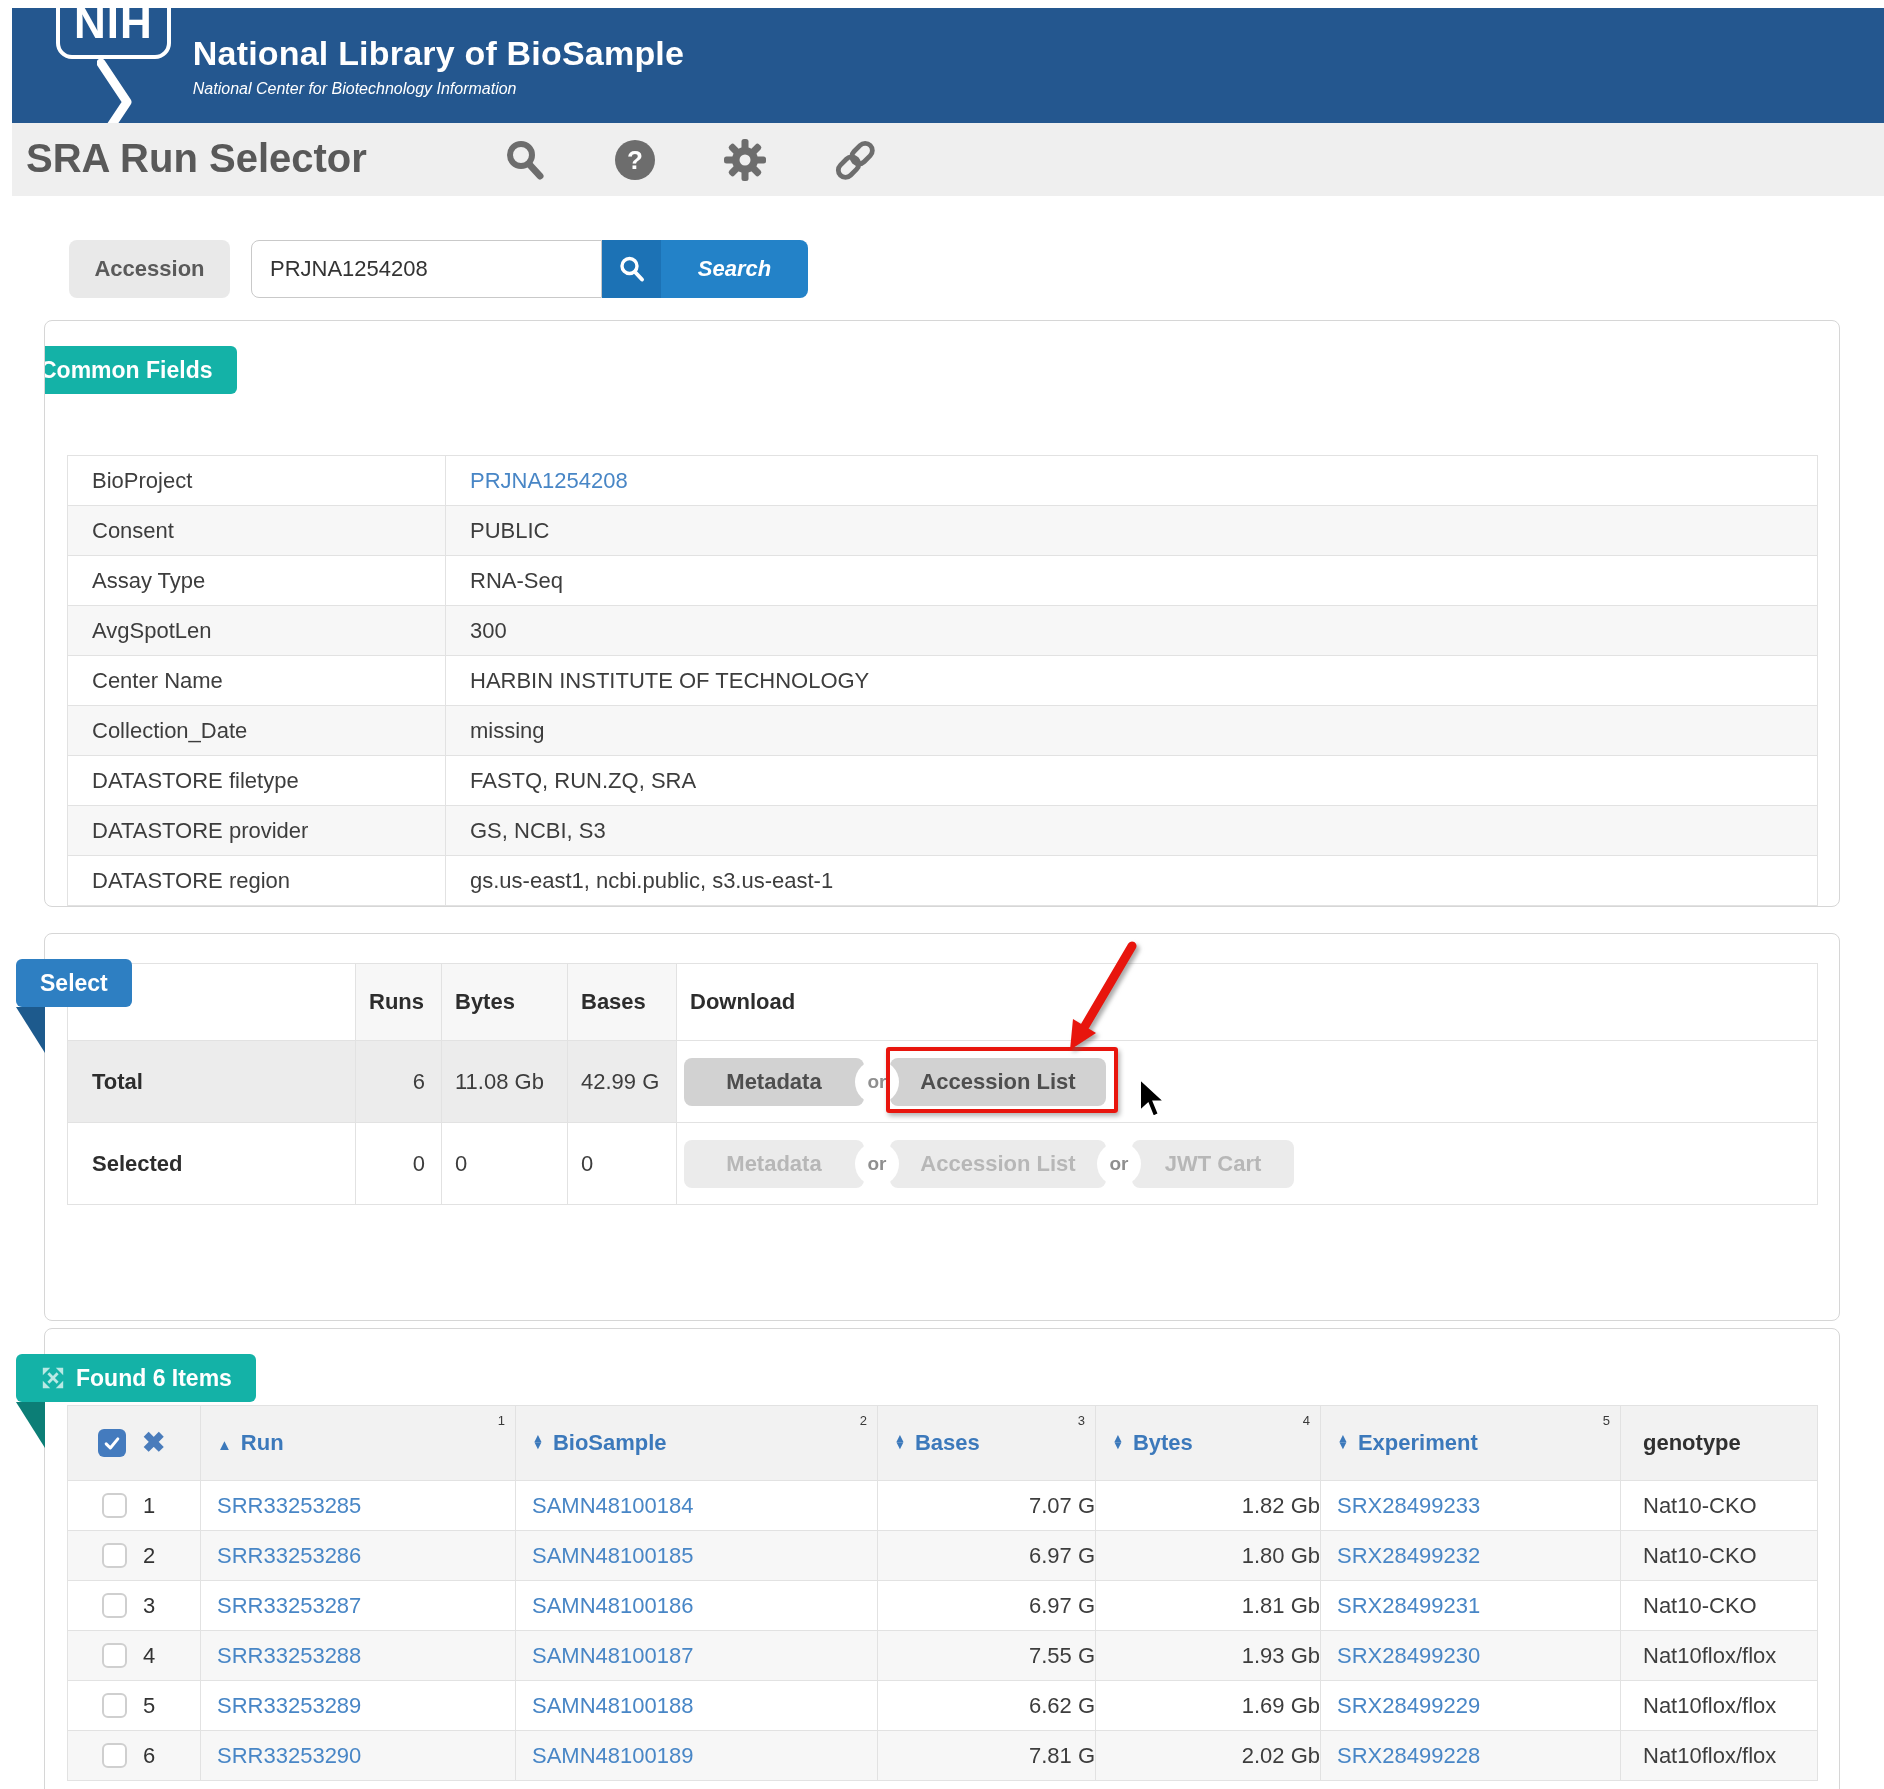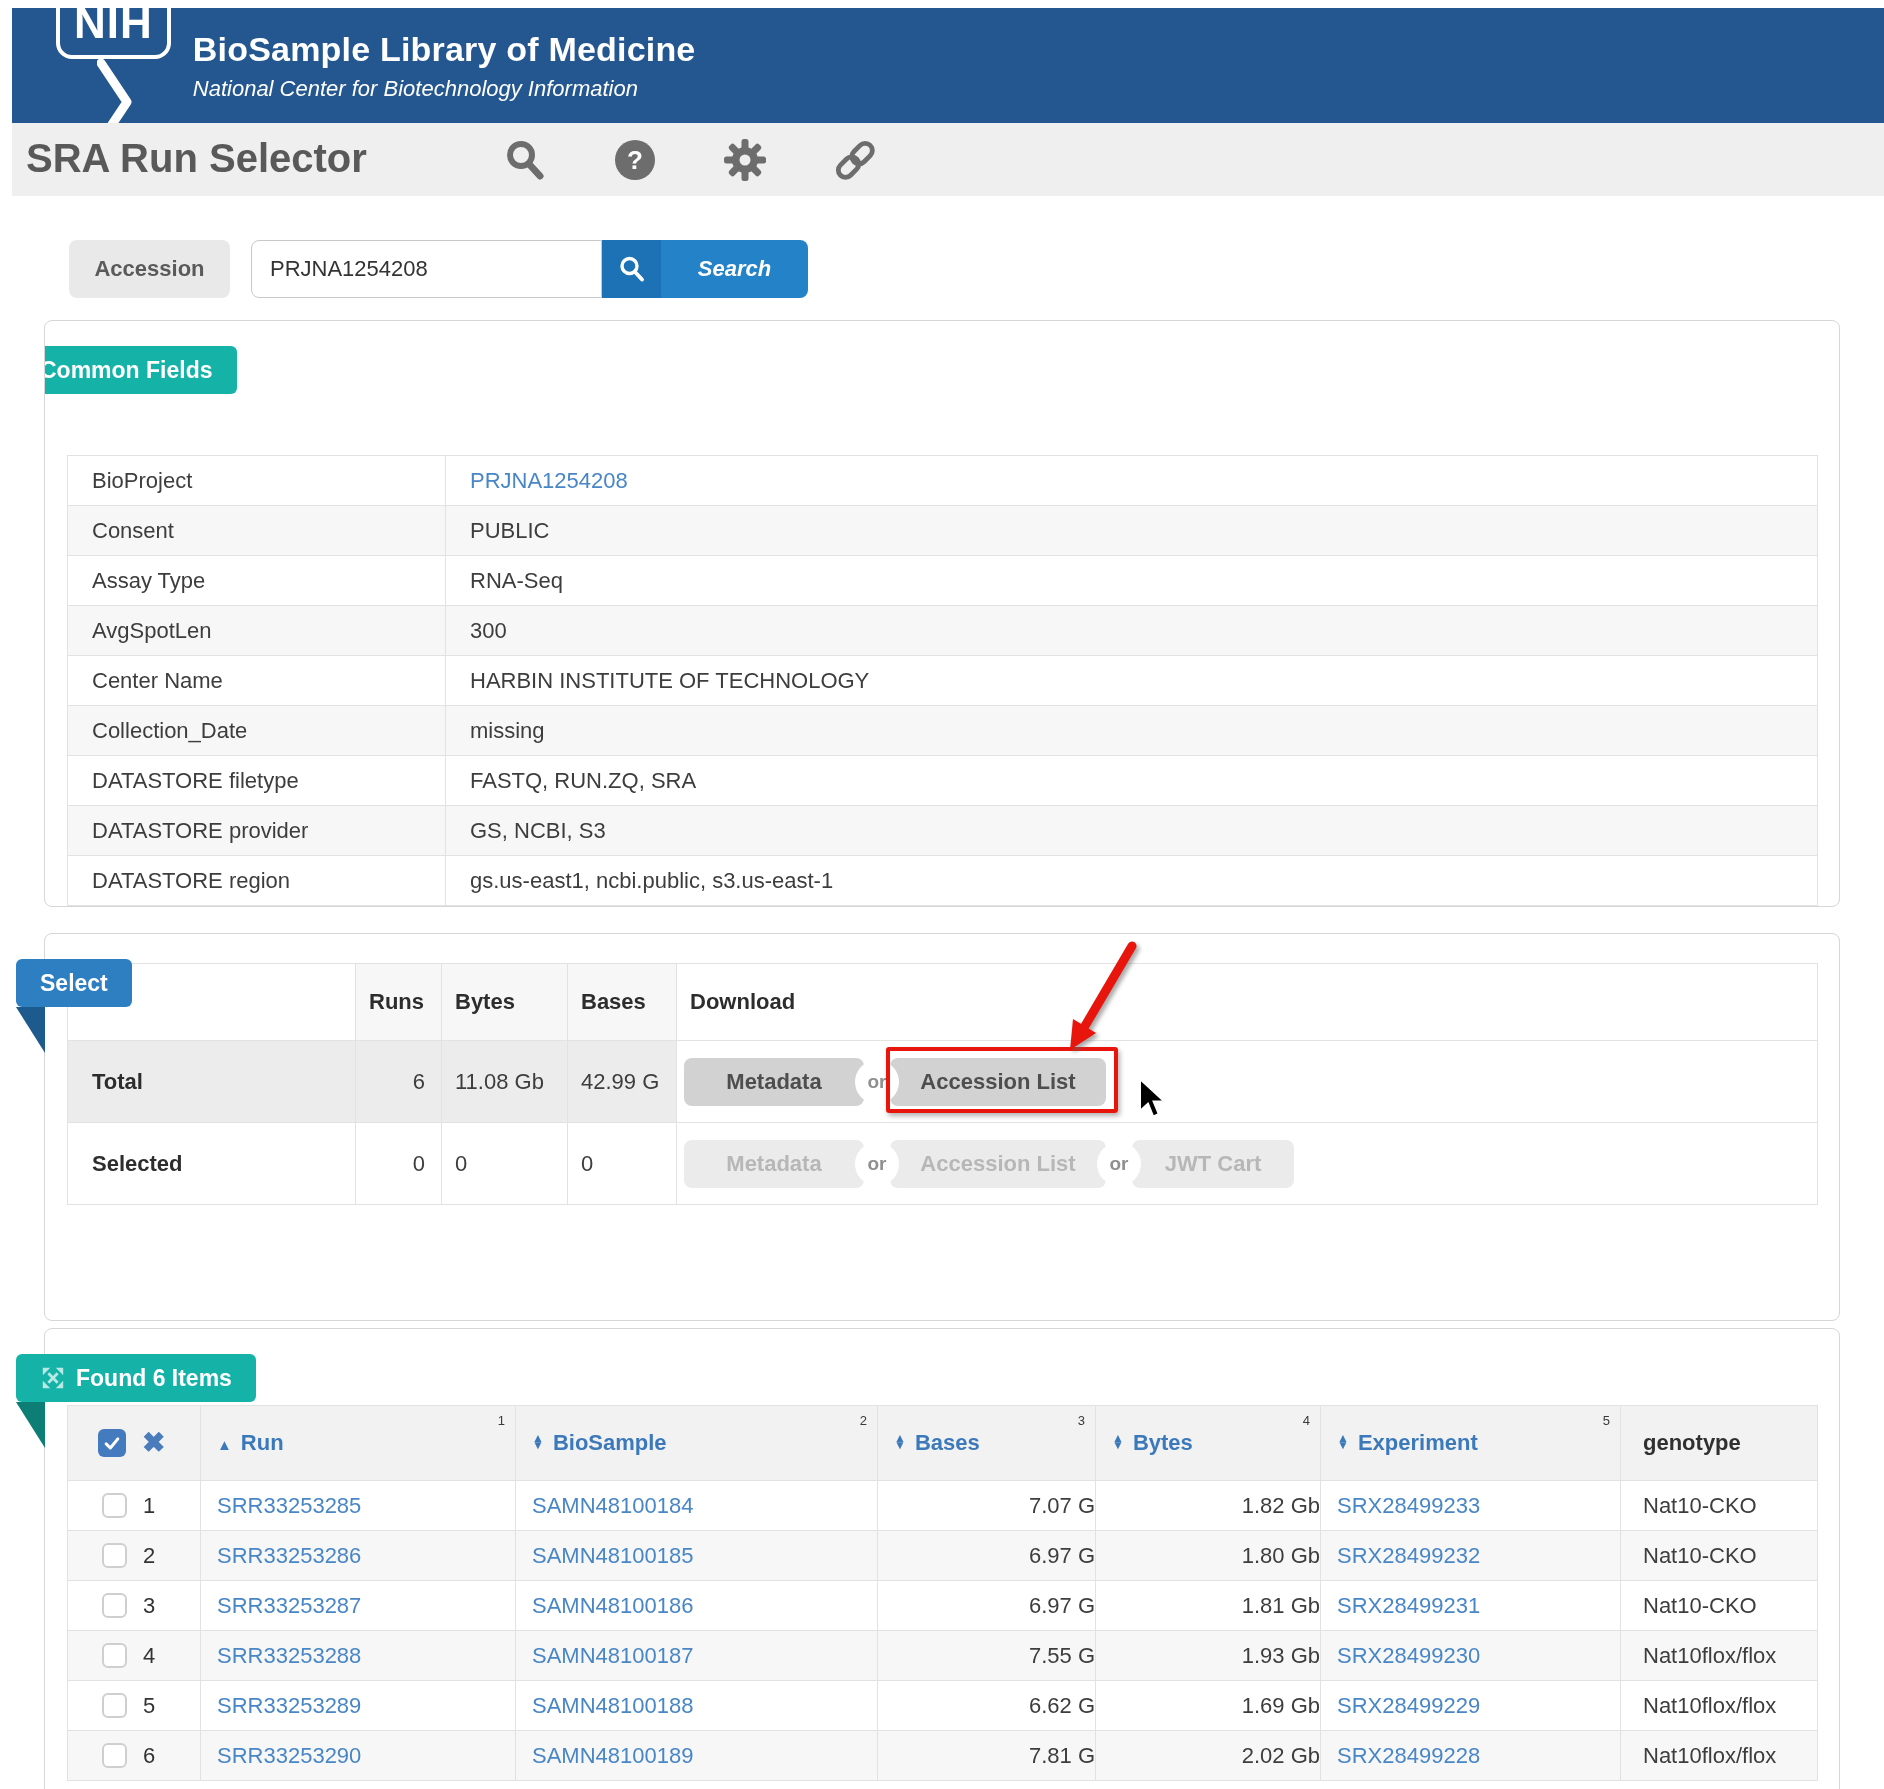--- a/index.html
+++ b/index.html
@@ -6,21 +6,21 @@
   body { background:#fff; font-family:"Liberation Sans", sans-serif; }
   #page { position:relative; width:1884px; height:1789px; background:#fff; overflow:hidden; }
 
   
   .banner { position:absolute; left:12px; top:8px; width:1872px; height:115px; background:#24578f; display:flex; align-items:center; }
   .logo-wrap { display:flex; align-items:center; margin-left:44px;flex-direction:column; }
   .logo-box { border:4px solid #fff; border-radius:16px; color:#fff; font-weight:bold; font-size:44px; padding:10px 14px; letter-spacing:1px; line-height:1; }
   .logo-chev { margin-left:4px; }
   .banner-text { margin-left:22px; color:#fff; }
   .banner-title { font-size:34px; font-weight:bold; letter-spacing:.2px; }
-  .banner-sub { font-size:22px; font-style:italic; margin-top:7px; }
+  .banner-sub { font-size:16px; font-style:italic; margin-top:7px; }
 
   
   .strip { position:absolute; left:12px; top:123px; width:1872px; height:73px; background:#efefef; }
   .strip-title { position:absolute; left:14px; top:13px; font-size:40px; font-weight:bold; color:#595959; }
   .strip-icon { position:absolute; top:14px; width:46px; height:46px; display:flex; align-items:center; justify-content:center; cursor:pointer; }
   .help-circle { width:40px; height:40px; border-radius:50%; background:#6d6d6d; color:#fff; font-size:26px; font-weight:bold; display:flex; align-items:center; justify-content:center; }
 
   
   .acc-pill { position:absolute; left:69px; top:240px; width:161px; height:58px; background:#e9e9e9; border-radius:8px; color:#5a5a5a; font-size:22px; font-weight:bold; display:flex; align-items:center; justify-content:center; }
   .search-input { position:absolute; left:251px; top:240px; width:351px; height:58px; border:1px solid #c9c9c9; border-radius:8px 0 0 8px; font-size:22px; color:#333; padding-left:18px; font-family:"Liberation Sans", sans-serif; outline:none; }
@@ -92,21 +92,21 @@
 <div id="page">
 
   <header class="banner">
     <div class="logo-wrap">
       <div class="logo-box">NIH</div>
       <svg class="logo-chev" width="36" height="86" viewBox="0 0 36 86">
           <polyline points="4,4 30,43 4,82" fill="none" stroke="#fff" stroke-width="9" stroke-linecap="round" stroke-linejoin="round"></polyline>
         </svg>
     </div>
     <div class="banner-text">
-      <div class="banner-title">BioSample Library of Medicine</div>
+      <div class="banner-title">National Library of BioSample</div>
       <div class="banner-sub">National Center for Biotechnology Information</div>
     </div>
   </header>
 
   <div class="strip">
     <div class="strip-title">SRA Run Selector</div>
     <div class="strip-icon" style="left:490px">
       <svg width="44" height="44" viewBox="0 0 44 44">
           <circle cx="18" cy="17" r="11" fill="none" stroke="#6d6d6d" stroke-width="6"></circle>
           <line x1="26" y1="26" x2="37" y2="38" stroke="#6d6d6d" stroke-width="7" stroke-linecap="round"></line>

